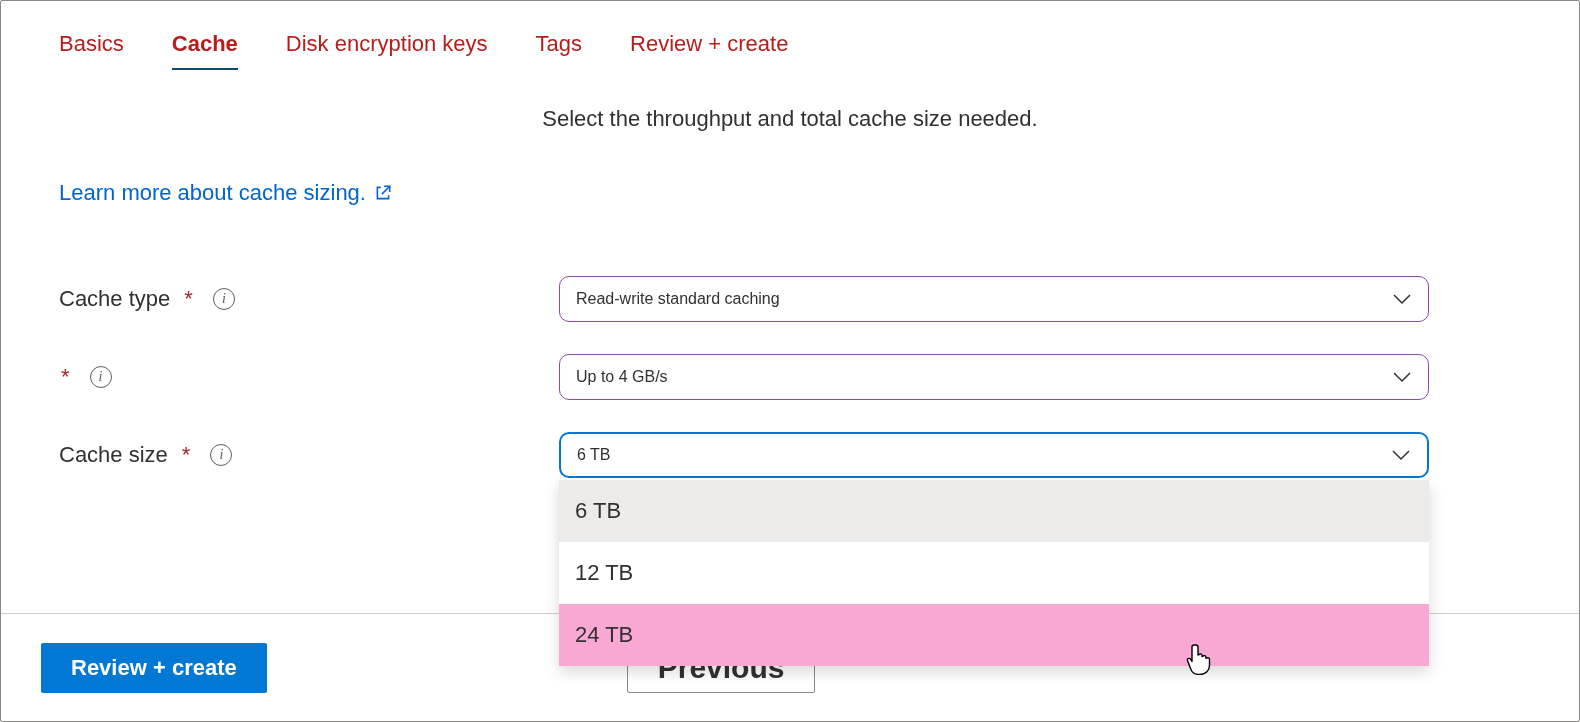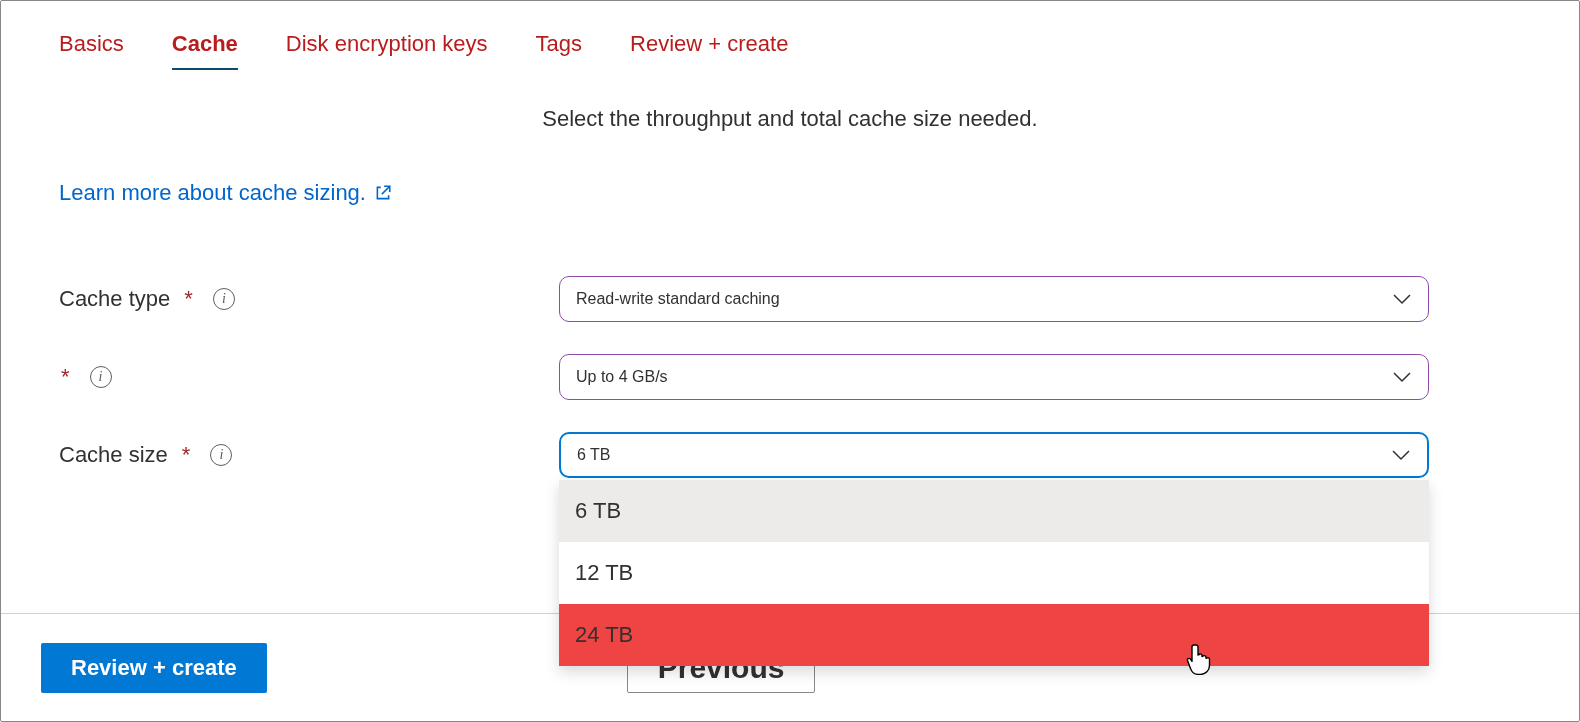--- a/index.html
+++ b/index.html
@@ -106,21 +106,21 @@
     }
     .dropdown-option {
       height: 62px;
       display: flex;
       align-items: center;
       padding: 0 16px;
       font-size: 22px;
       cursor: pointer;
     }
     .dropdown-option.selected { background: #edebe9; }
-    .dropdown-option.hover { background: #ef4444; }
+    .dropdown-option.hover { background: #f9a8d4; }
     .footer {
       position: absolute;
       left: 0; right: 0;
       bottom: 0;
       height: 108px;
       border-top: 1px solid #d2d0ce;
       display: flex;
       align-items: center;
       padding: 0 40px;
       gap: 120px;

